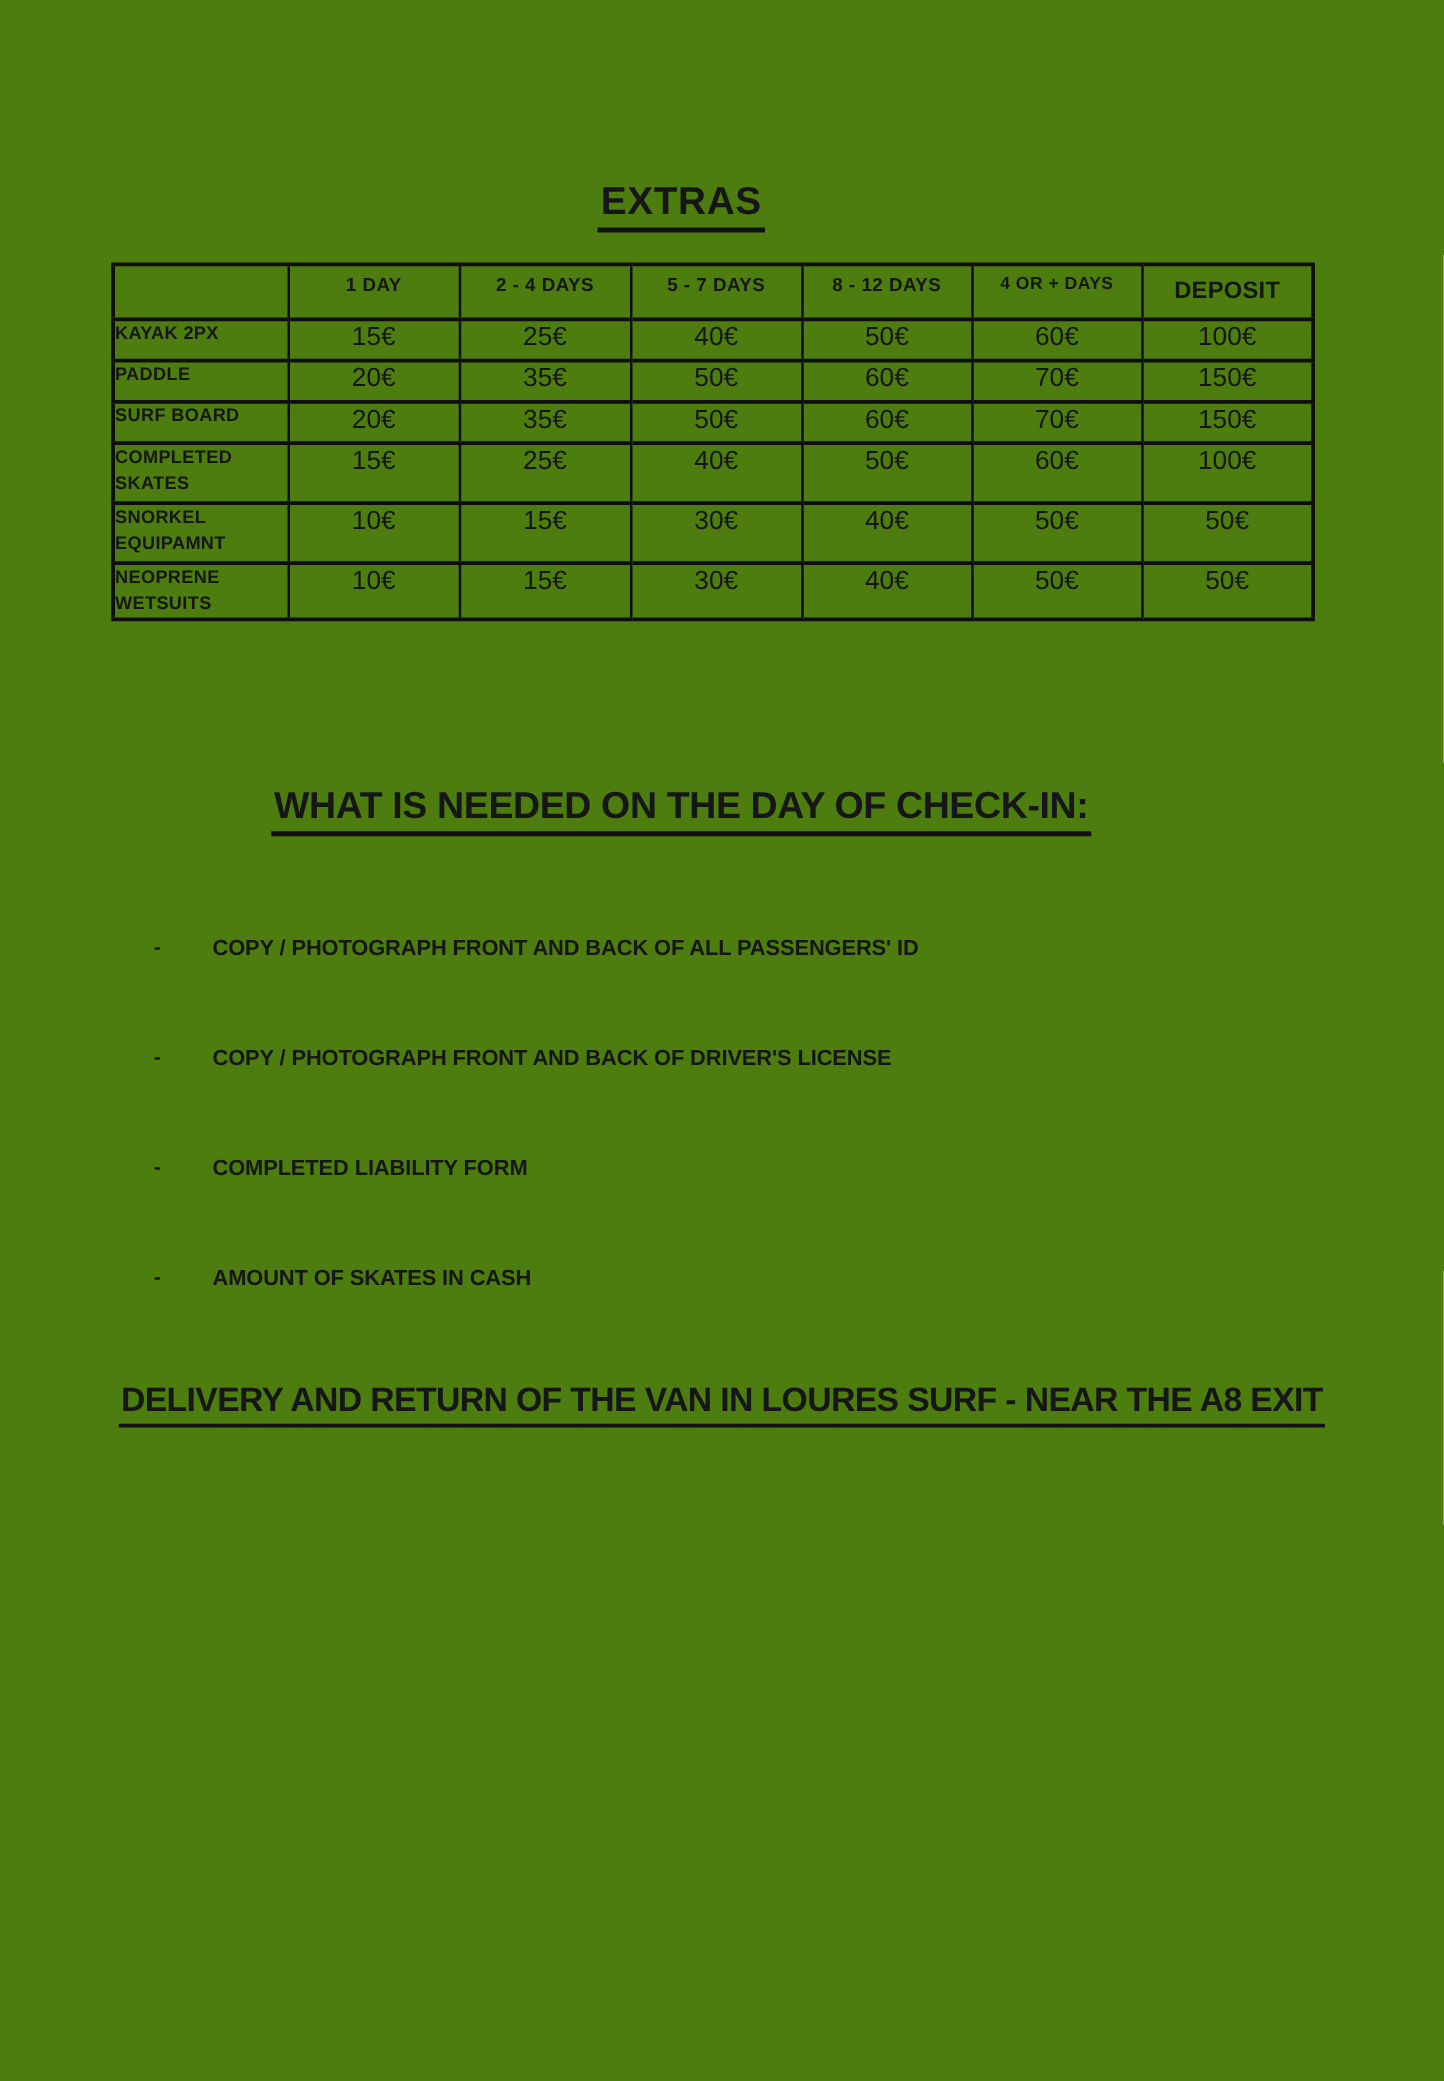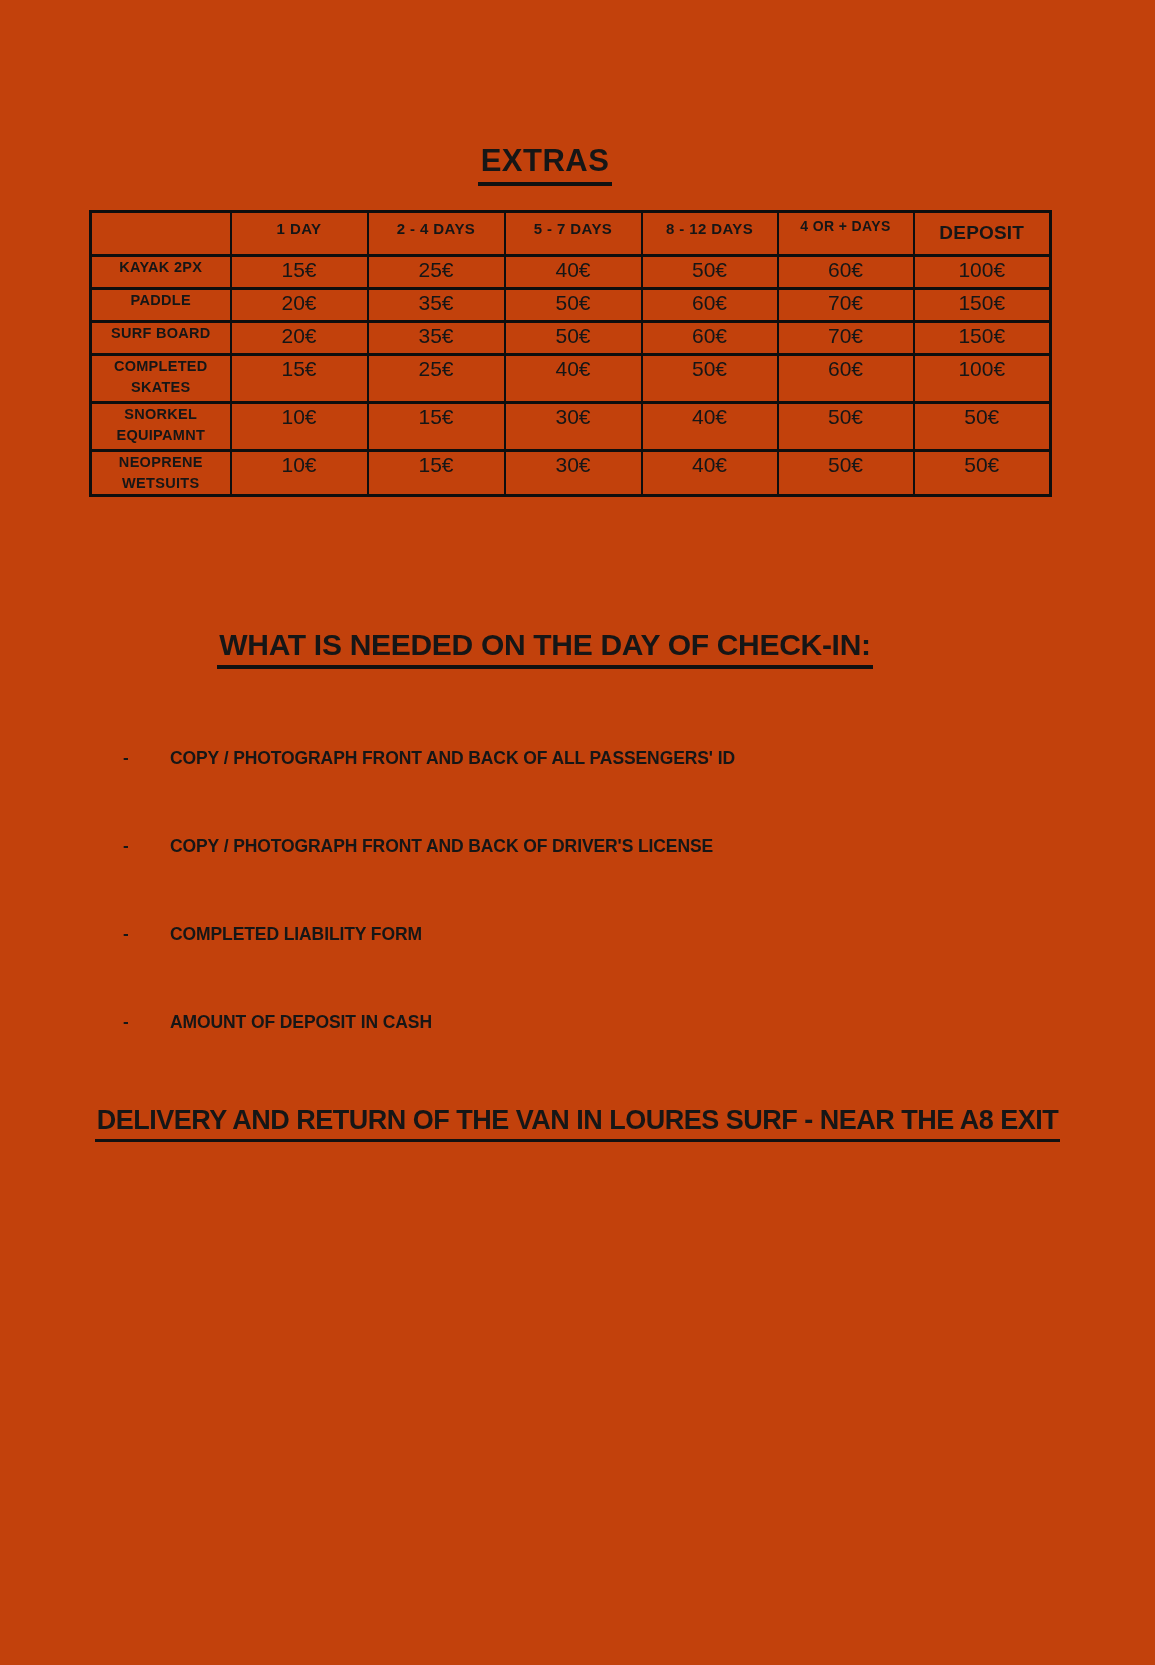--- a/index.html
+++ b/index.html
@@ -1,20 +1,20 @@
 <!DOCTYPE html>
 <html><head>
 <meta charset="utf-8">
 <style>
   html, body { margin: 0; padding: 0; background: #e8e8e8; }
   .page {
     position: relative;
     width: 1155px;
     height: 1665px;
-    background: #c2410c;
+    background: #4d7c0f;
     font-family: "Liberation Sans", sans-serif;
     color: #161616;
     overflow: hidden;
   }
 
   
   .title-wrap {
     position: absolute;
     top: 143px;
     left: 0;
@@ -42,21 +42,20 @@
     border: 3px solid #0e0e0e;
   }
   table.extras th, table.extras td {
     border-left: 2px solid #0e0e0e;
     border-right: 2px solid #0e0e0e;
     border-top: 3px solid #0e0e0e;
     border-bottom: 3px solid #0e0e0e;
     padding: 0;
     vertical-align: top;
     overflow: hidden;
-    text-align: center;
   }
   table.extras thead tr { height: 44px; }
   table.extras th {
     font-size: 15px;
     font-weight: bold;
     text-align: center;
     padding-top: 7px;
     letter-spacing: 0.4px;
   }
   table.extras th.deposit-hdr {
@@ -248,21 +247,21 @@
     <li>
       <span class="dash">-</span>
       <span class="item-text">COPY / PHOTOGRAPH FRONT AND BACK OF DRIVER'S LICENSE</span>
     </li>
     <li>
       <span class="dash">-</span>
       <span class="item-text">COMPLETED LIABILITY FORM</span>
     </li>
     <li>
       <span class="dash">-</span>
-      <span class="item-text">AMOUNT OF DEPOSIT IN CASH</span>
+      <span class="item-text">AMOUNT OF SKATES IN CASH</span>
     </li>
   </ul>
 
   <div class="delivery-wrap">
     <span class="delivery-note">DELIVERY AND RETURN OF THE VAN IN LOURES SURF - NEAR THE A8 EXIT</span>
   </div>
 
 </div>
 
 </body></html>

